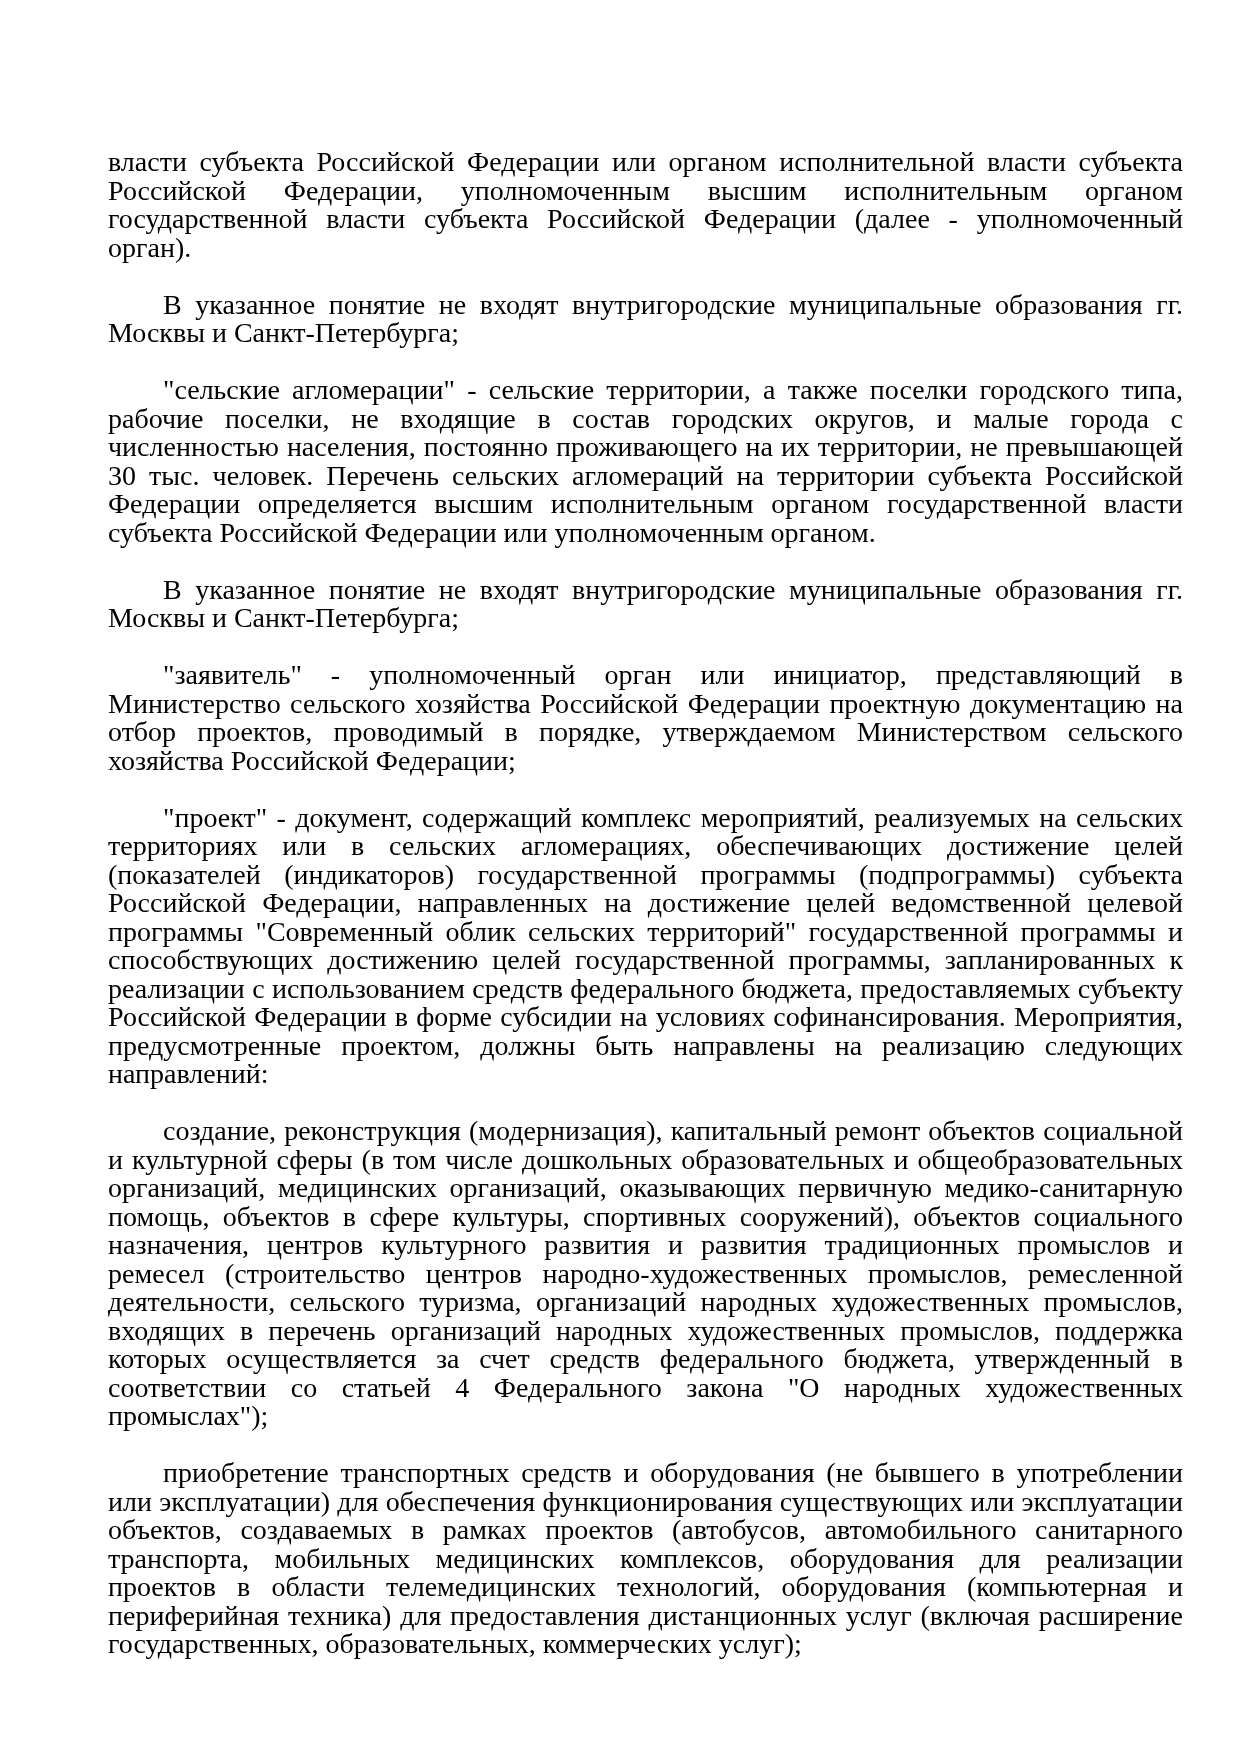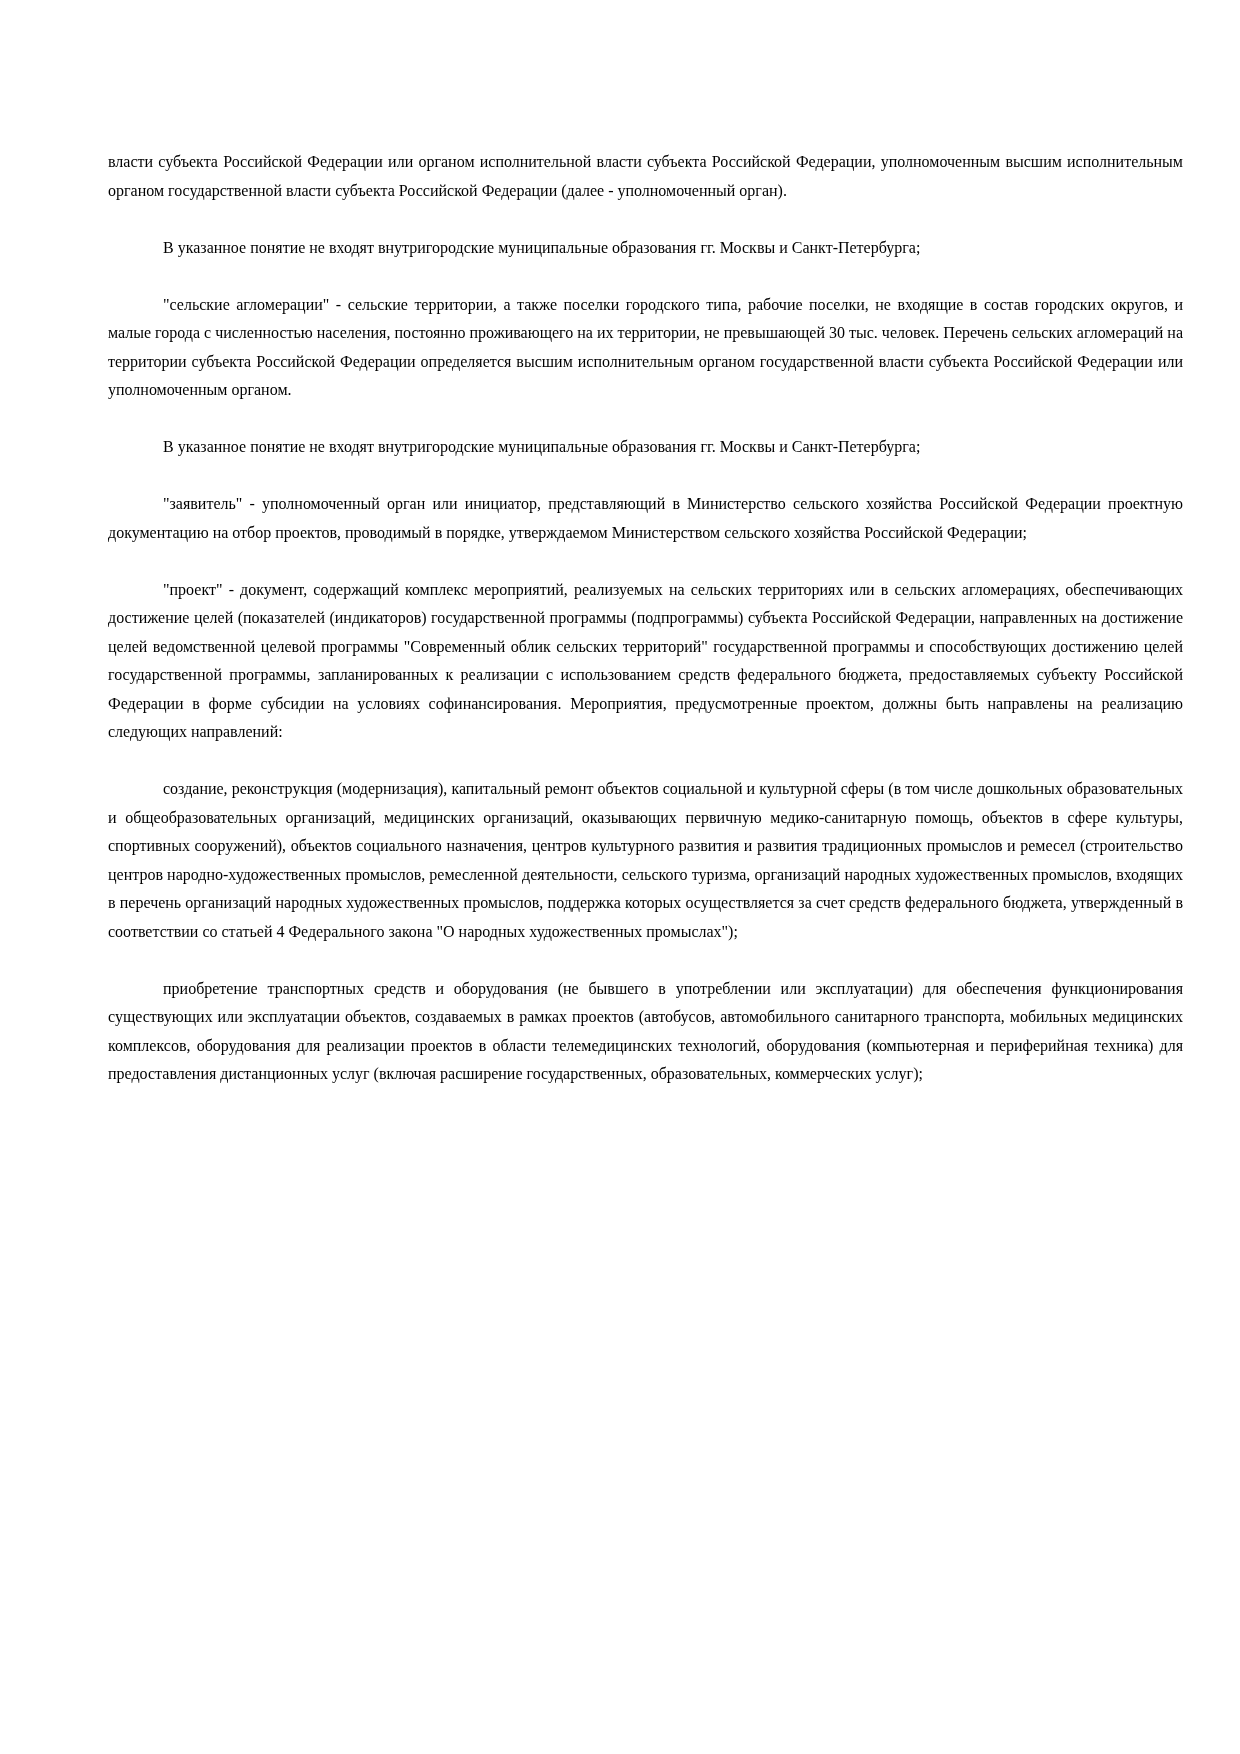--- a/index.html
+++ b/index.html
@@ -8,21 +8,21 @@
     background: #ffffff;
   }
   .page {
     position: relative;
     box-sizing: border-box;
     width: 1240px;
     height: 1754px;
     background: #ffffff;
     padding: 148px 57px 0 108px;
     font-family: "Liberation Serif", "DejaVu Serif", serif;
-    font-size: 16px;
+    font-size: 28px;
     line-height: 28.5px;
     color: #000000;
     text-align: justify;
     overflow: hidden;
   }
   .para {
     margin: 0 0 28.5px 0;
     padding: 0;
     text-indent: 55px;
   }

